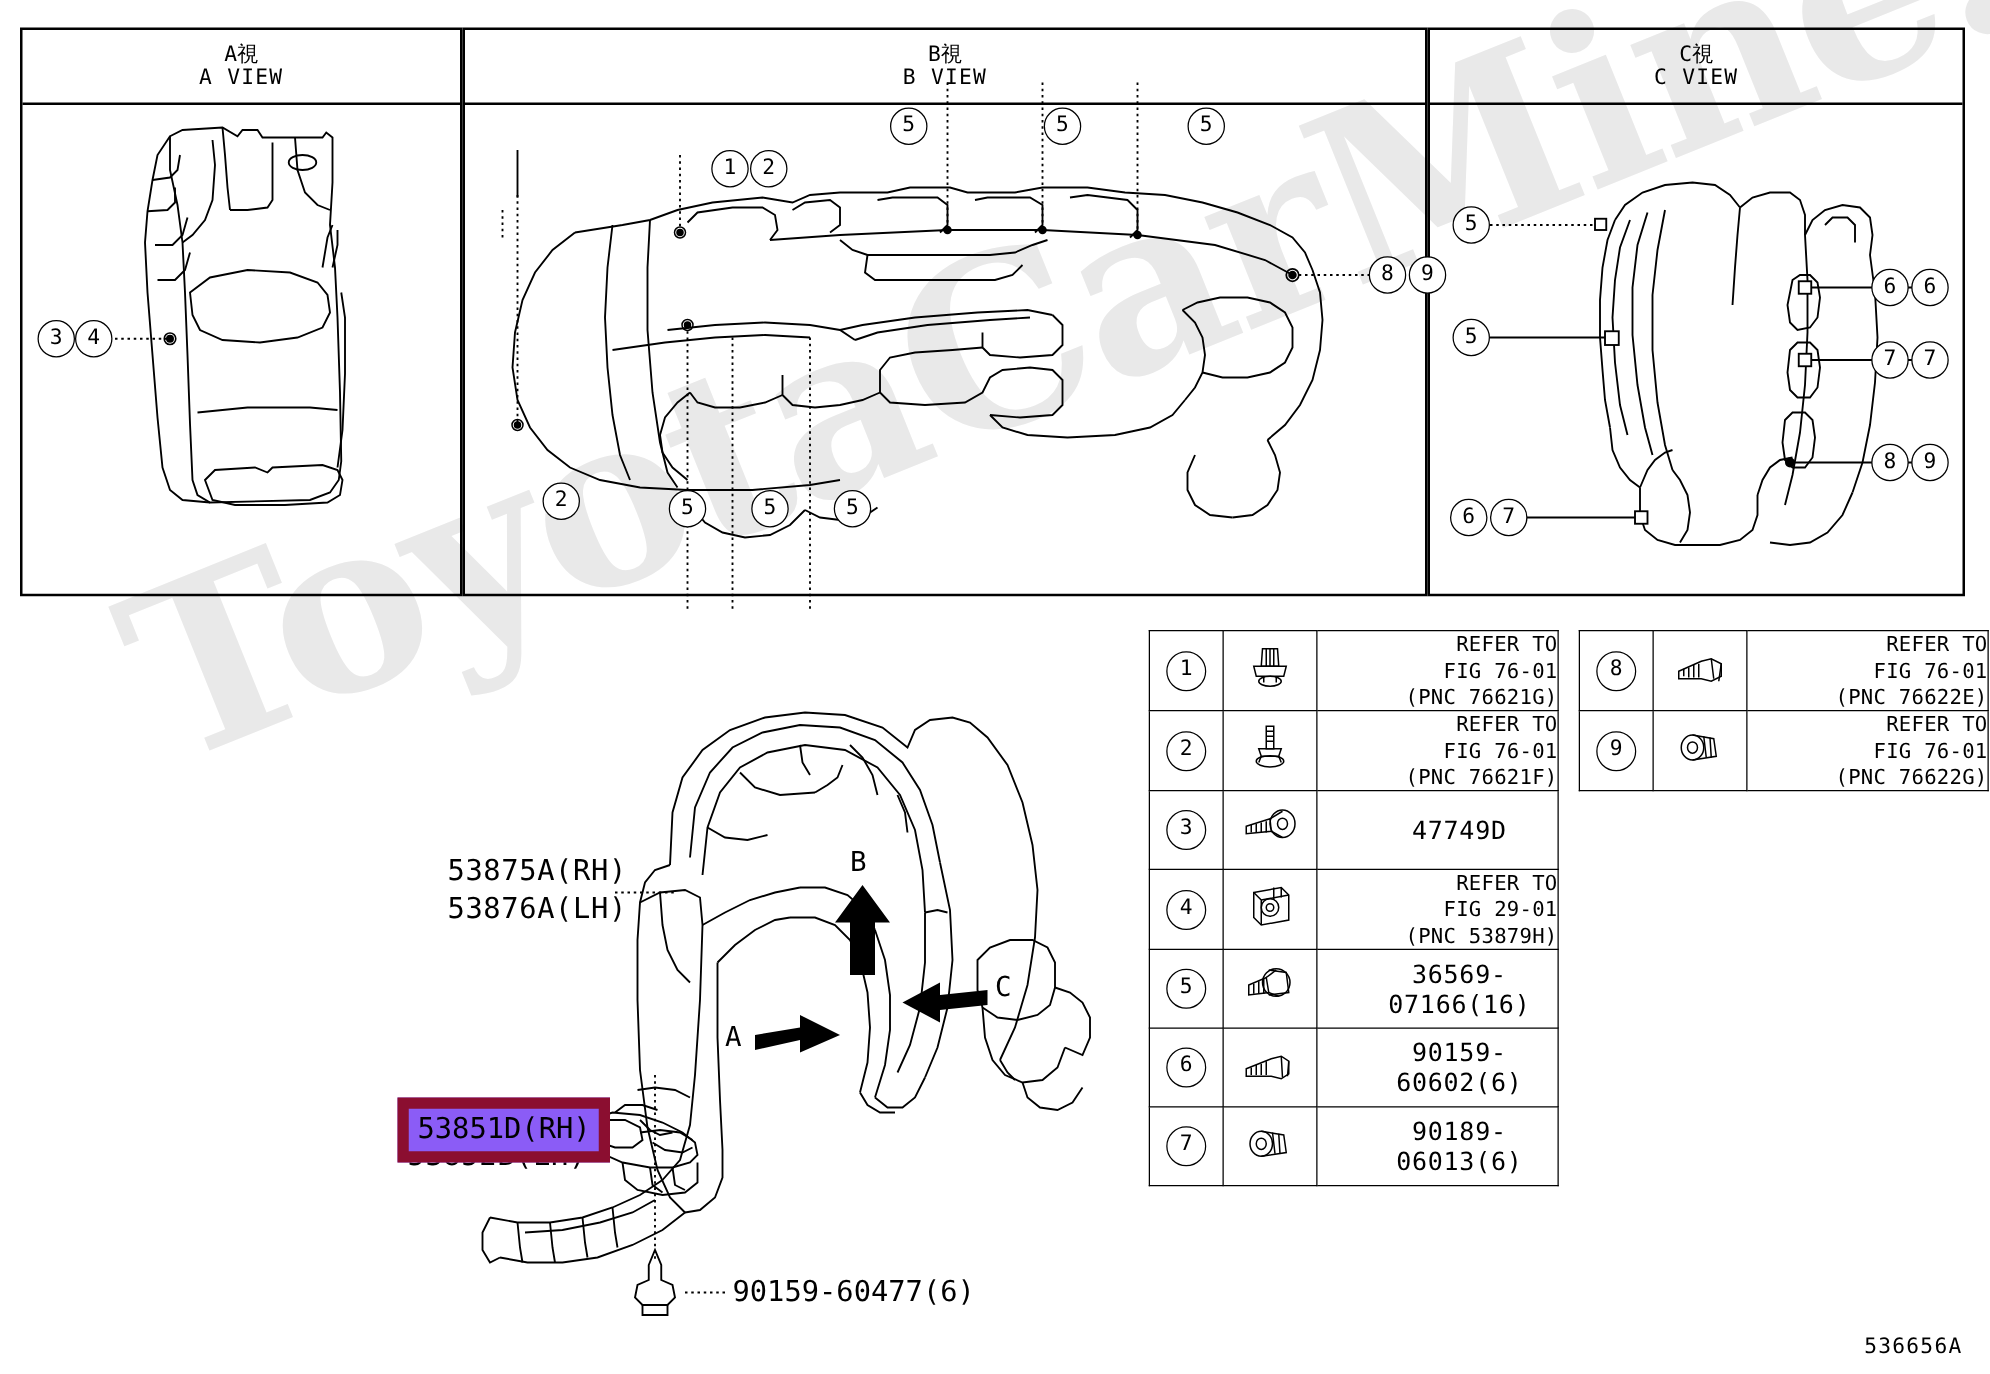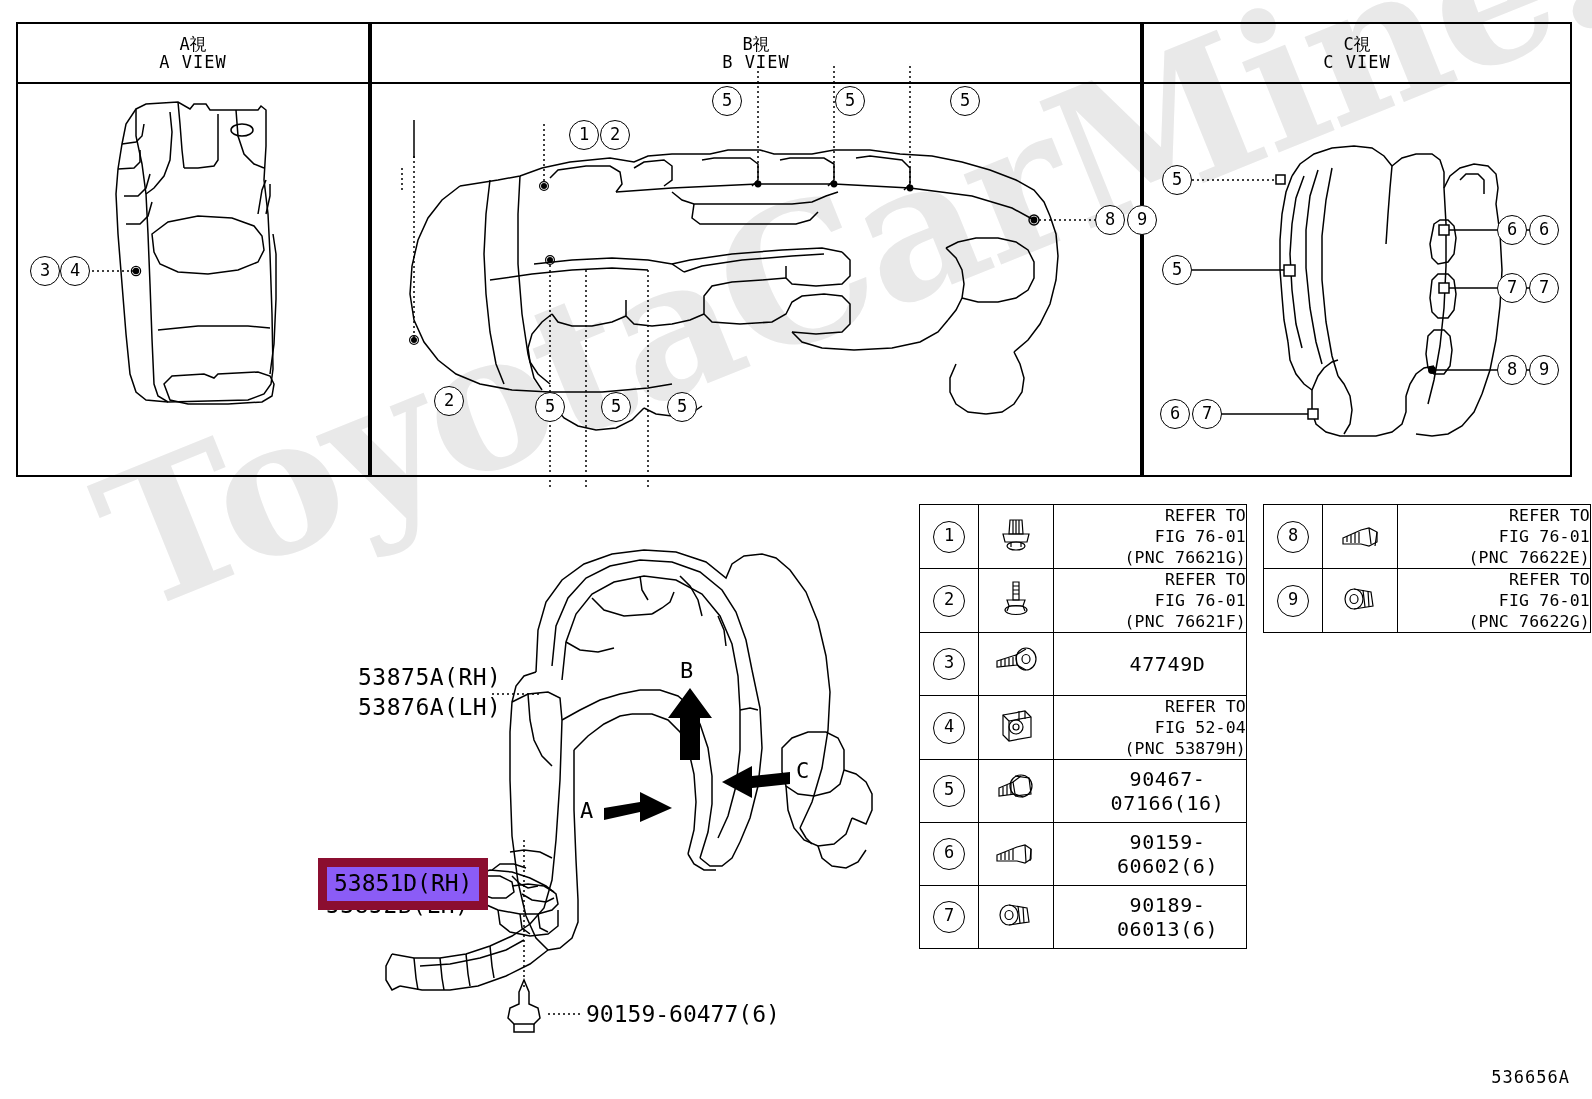--- a/index.html
+++ b/index.html
@@ -97,21 +97,21 @@
     text-align: center;
     box-sizing: border-box;
     font-family: "DejaVu Sans Mono", "Liberation Mono", monospace;
     z-index: 6;
   }
 
   
   .main-area {
     position: absolute;
     left: 0;
-    top: 480px;
+    top: 500px;
     width: 920px;
     height: 600px;
     z-index: 3;
   }
   .part-label {
     position: absolute;
     font-size: 23px;
     line-height: 30px;
     letter-spacing: 0.5px;
     white-space: nowrap;
@@ -645,21 +645,21 @@
             <path d="M20 16 L42 12"></path>
             <ellipse cx="27" cy="22" rx="7" ry="7"></ellipse>
             <ellipse cx="27" cy="22" rx="3" ry="3"></ellipse>
             <path d="M30 6 L30 16 M36 6 L36 14"></path>
           </g>
             </svg>
         </td>
         <td class="c-desc">
           <div class="desc-multi">
             <div>REFER TO</div>
-            <div>FIG 52-04</div>
+            <div>FIG 29-01</div>
             <div>(PNC 53879H)</div>
           </div>
         </td>
       </tr>
 
       <tr>
         <td class="c-num">
           <span class="num-circle">5</span>
         </td>
         <td class="c-icon">
@@ -667,21 +667,21 @@
               <g class="ln-thin">
             <ellipse cx="32" cy="18" rx="11" ry="11"></ellipse>
             <path d="M26 8 L40 10 L42 26 L26 28"></path>
             <path d="M10 20 L24 14 L26 26 L10 28 Z"></path>
             <path d="M14 19 L14 27 M18 17 L18 27 M22 15 L22 27"></path>
             <path d="M24 14 L32 8 M26 26 L34 29"></path>
           </g>
             </svg>
         </td>
         <td class="c-desc">
-          <div class="desc-single">90467-07166(16)</div>
+          <div class="desc-single">36569-07166(16)</div>
         </td>
       </tr>
 
       <tr>
         <td class="c-num">
           <span class="num-circle">6</span>
         </td>
         <td class="c-icon">
           <svg width="54" height="42" viewBox="0 0 54 42">
               <g class="ln-thin">

